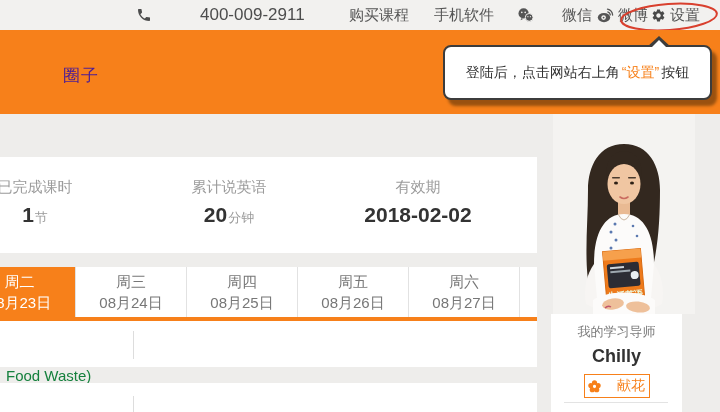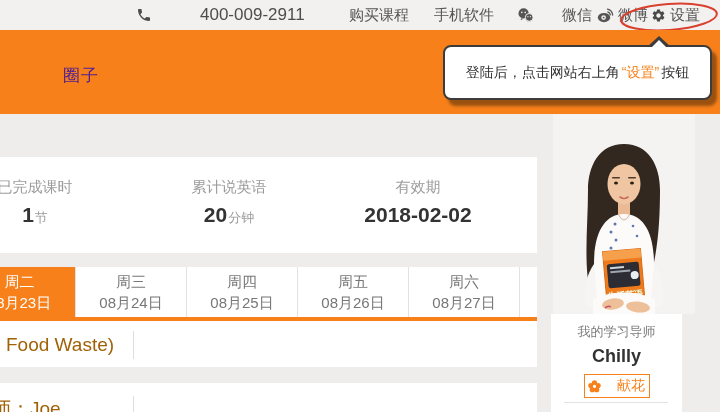--- a/index.html
+++ b/index.html
@@ -47,21 +47,21 @@
             display:flex; border-bottom:4px solid #f7801a; overflow:hidden; }
   .tab { width:111px; flex:0 0 111px; text-align:center; padding-top:4px; color:#777;
          font-size:15px; line-height:21px; cursor:pointer; background:#fff; }
   .tab + .tab { border-left:1px solid #e2e2e2; }
   .tab.sel { margin-left:-36px; background:#f7801a; color:#fff; border-left:none; }
   .tab-filler { flex:1 1 auto; background:#fff; border-left:1px solid #e2e2e2; }
 
   
   .row1 { position:absolute; left:0; top:321px; width:537px; height:46px; background:#fff; }
   .row2 { position:absolute; left:0; top:383px; width:537px; height:29px; background:#fff; }
-  .row-text { position:absolute; font-size:19px; color:#a16207; white-space:nowrap; }
+  .row-text { position:absolute; font-size:15px; color:#15803d; white-space:nowrap;margin-top:33px; }
   .row1 .row-text { left:6px; top:13px; }
   .row2 .row-text { left:-8px; top:13px; }
   .row-divider { position:absolute; left:133px; width:1px; background:#ddd; }
   .row1 .row-divider { top:10px; height:28px; }
   .row2 .row-divider { top:13px; height:16px; }
 
   
   .photo-box { position:absolute; left:553px; top:114px; width:142px; height:200px; }
   .teacher-card { position:absolute; left:551px; top:314px; width:131px; height:98px;
                   background:#fff; text-align:center; }

